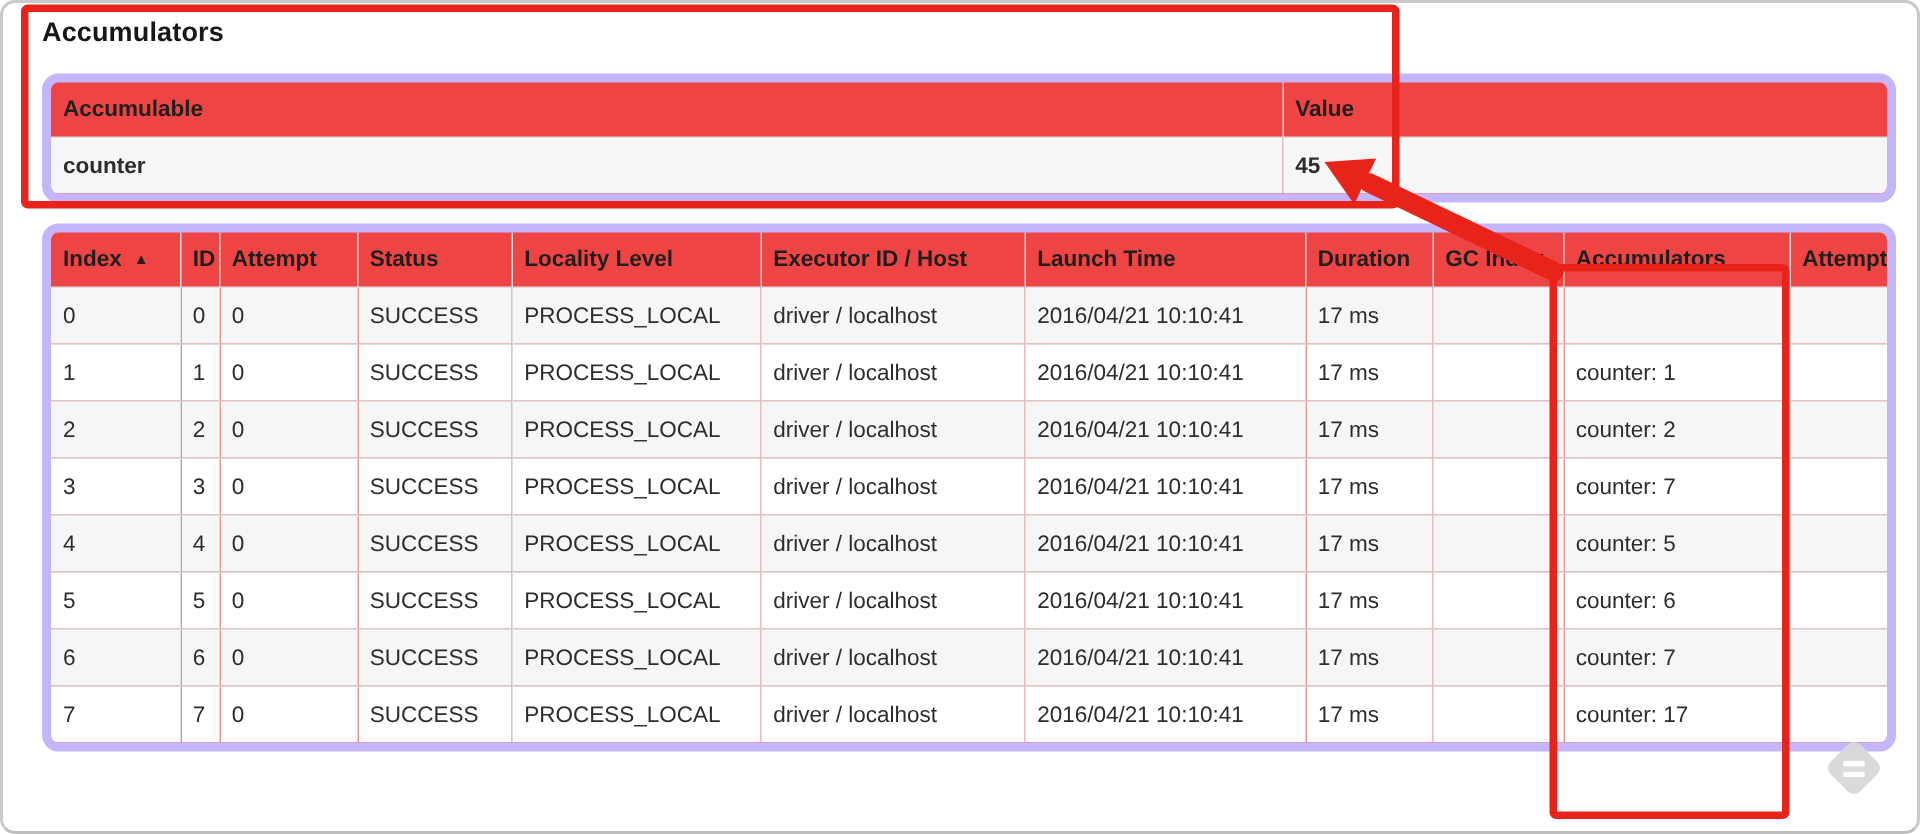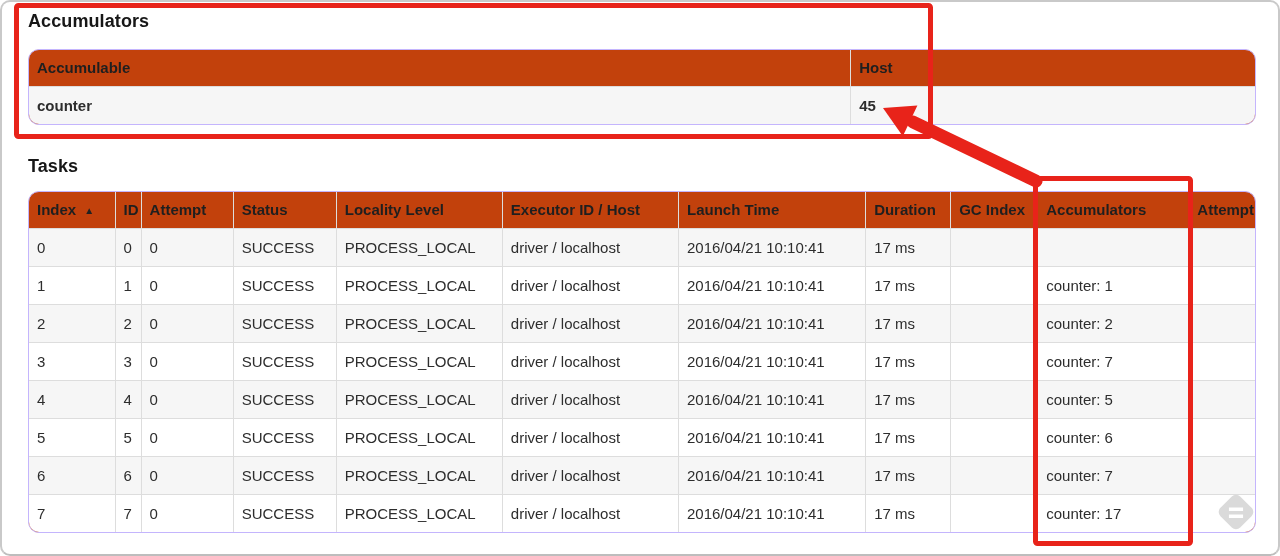--- a/index.html
+++ b/index.html
@@ -12,31 +12,31 @@
     overflow:hidden;
   }
   .frame {
     position:absolute; inset:0;
     border:2px solid #c9c9c9;
     border-bottom-color:#bdbdbd;
     border-radius:10px;
     pointer-events:none;
     z-index:50;
   }
-  .content { padding:10px 24px 0 28px; }
+  .content { padding:10px 16px 0 28px; }
   .section-title {
     font-size:18px; font-weight:bold; color:#171717; line-height:22px;
     letter-spacing:.1px;
   }
   #tasks-title { margin-top:30px; }
   .tbl-wrap {
-    border:1px solid #c4b5fd;
+    border:6px solid #c4b5fd;
     border-radius:11px;
     overflow:hidden;
-    background:#c2410c;
+    background:#ef4444;
   }
   #accumulators-table-wrap { margin-top:17px; }
   #tasks-table-wrap { margin-top:14px; }
   table {
     border-collapse:collapse;
     table-layout:fixed;
     width:100%;
     font-size:15px;
   }
   th, td {
@@ -79,33 +79,32 @@
 
   <div class="tbl-wrap" id="accumulators-table-wrap">
     <table id="accumulators-table">
       <colgroup>
           <col style="width:821px">
           <col style="width:404px">
         </colgroup>
       <thead>
         <tr>
           <th>Accumulable</th>
-          <th>Host</th>
+          <th>Value</th>
         </tr>
       </thead>
       <tbody>
         <tr>
           <td>counter</td>
           <td>45</td>
         </tr>
       </tbody>
     </table>
   </div>
 
-  <div class="section-title" id="tasks-title">Tasks</div>
 
   <div class="tbl-wrap" id="tasks-table-wrap">
     <table id="tasks-table">
       <colgroup>
         <col style="width:86px">
           <col style="width:26px">
           <col style="width:92px">
         <col style="width:103px">
           <col style="width:166px">
           <col style="width:176px">

